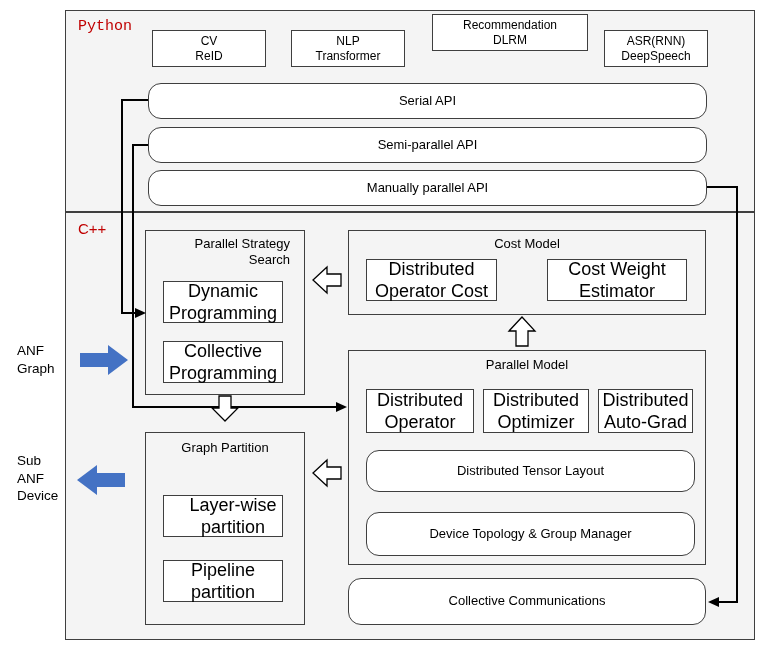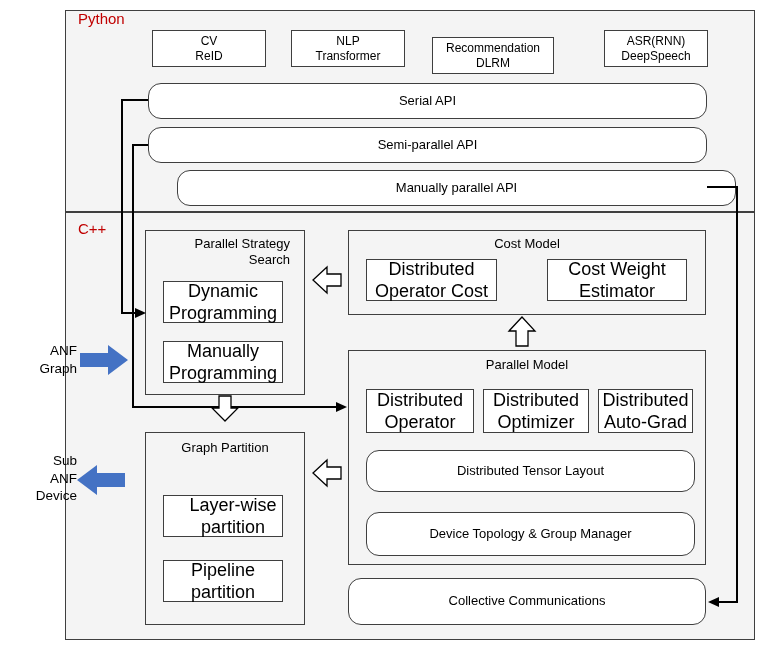--- a/index.html
+++ b/index.html
@@ -11,53 +11,53 @@
   .region{border:1px solid #3f3f3f;background:#f4f4f4;}
   .box{
     border:1px solid #3f3f3f;background:#ffffff;
     display:flex;align-items:center;justify-content:center;
     text-align:center;line-height:1.25;
   }
   .container-box{border:1px solid #3f3f3f;background:transparent;}
   .title{position:absolute;text-align:center;font-size:13px;line-height:1.25;}
   .pre{white-space:pre-line;}
   .red-label{font-size:15px;color:#c00000;}
-  .side-label{font-size:13.5px;line-height:1.3;white-space:pre-line;text-align:right;}
+  .side-label{font-size:13.5px;line-height:1.3;white-space:pre-line;}
   .fs12{font-size:12px;}
   .fs125{font-size:18px;}
   .fs13{font-size:13px;border-radius:13px;}
   svg.overlay{position:absolute;left:0;top:0;pointer-events:none;}
 </style>
 </head>
 <body>
 
 <div class="abs region" style="left:65px;top:10px;width:690px;height:202px;"></div>
-<div class="abs red-label" style="left:78px;top:10px;">Python</div>
+<div class="abs red-label" style="left:78px;top:18px;font-family:Liberation Mono, monospace;">Python</div>
 
 <div class="abs box fs12 pre" style="left:152px;top:30px;width:114px;height:37px;">CV
 ReID</div>
 <div class="abs box fs12 pre" style="left:291px;top:30px;width:114px;height:37px;">NLP
 Transformer</div>
-<div class="abs box fs12 pre" style="left:432px;top:37px;width:122px;height:37px;">Recommendation
+<div class="abs box fs12 pre" style="left:432px;top:14px;width:156px;height:37px;">Recommendation
 DLRM</div>
 <div class="abs box fs12 pre" style="left:604px;top:30px;width:104px;height:37px;">ASR(RNN)
 DeepSpeech</div>
 
 <div class="abs box fs13" style="left:148px;top:83px;width:559px;height:36px;">Serial API</div>
 <div class="abs box fs13" style="left:148px;top:127px;width:559px;height:36px;">Semi-parallel API</div>
-<div class="abs box fs13" style="left:148px;top:170px;width:559px;height:36px;margin-left:29px;">Manually parallel API</div>
+<div class="abs box fs13" style="left:148px;top:170px;width:559px;height:36px;">Manually parallel API</div>
 
 <div class="abs region" style="left:65px;top:212px;width:690px;height:428px;"></div>
 <div class="abs red-label" style="left:78px;top:220px;">C++</div>
 
 <div class="abs container-box" style="left:145px;top:230px;width:160px;height:165px;"></div>
 <div class="abs title" style="left:160px;top:236px;width:130px;text-align:right;">Parallel Strategy Search</div>
 <div class="abs box fs125 pre" style="left:163px;top:281px;width:120px;height:42px;">Dynamic
 Programming</div>
-<div class="abs box fs125 pre" style="left:163px;top:341px;width:120px;height:42px;">Manually
+<div class="abs box fs125 pre" style="left:163px;top:341px;width:120px;height:42px;">Collective
 Programming</div>
 
 <div class="abs container-box" style="left:348px;top:230px;width:358px;height:85px;"></div>
 <div class="abs title" style="left:348px;top:236px;width:358px;">Cost Model</div>
 <div class="abs box fs125 pre" style="left:366px;top:259px;width:131px;height:42px;">Distributed
 Operator Cost</div>
 <div class="abs box fs125 pre" style="left:547px;top:259px;width:140px;height:42px;">Cost Weight
 Estimator</div>
 
 <div class="abs container-box" style="left:348px;top:350px;width:358px;height:215px;"></div>

